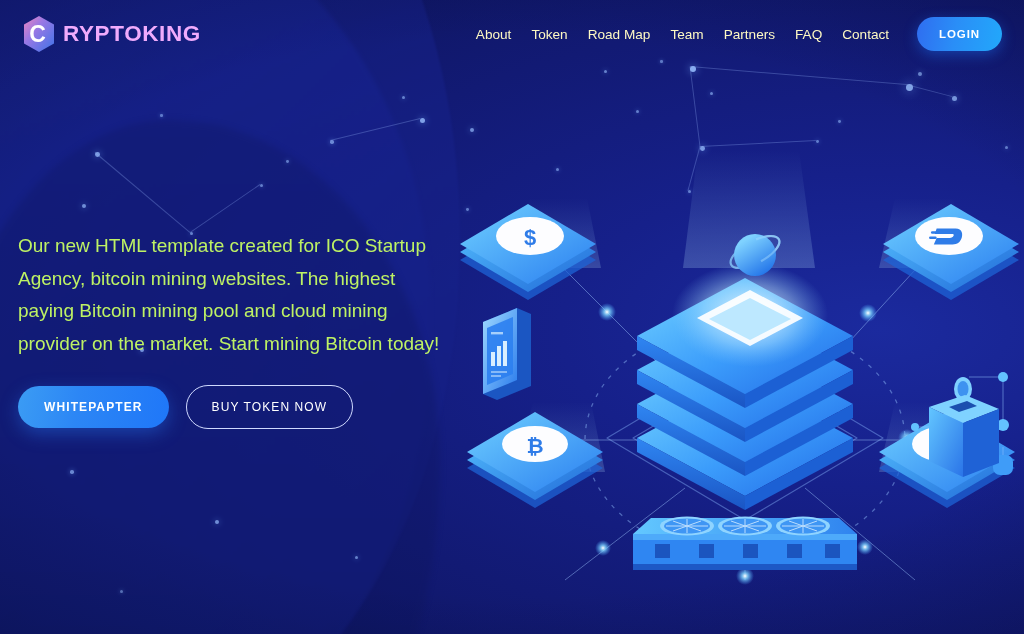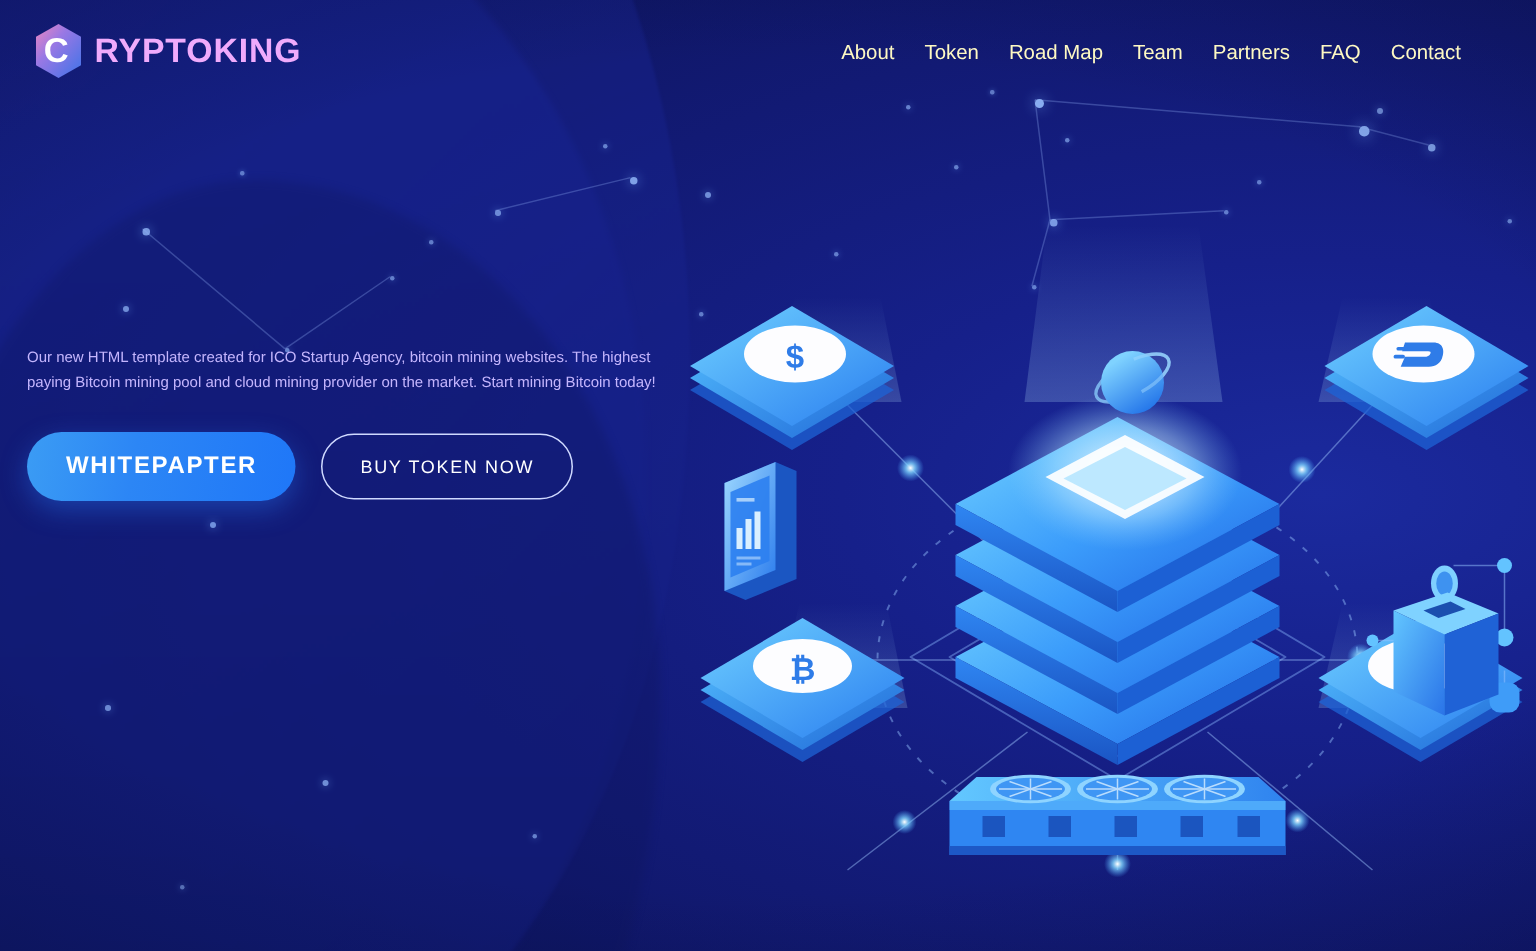--- a/index.html
+++ b/index.html
@@ -50,25 +50,25 @@
   .pill { border:none; border-radius:22px; color:#fff; font-size:11.5px; font-weight:bold;
           letter-spacing:.9px; cursor:pointer; padding:11px 22px;
           font-family:"Liberation Sans", sans-serif;
           background:linear-gradient(100deg,#2f6df0 0%, #2a8ef7 45%, #22a8fb 100%);
           box-shadow:0 4px 14px rgba(28,110,240,.45); }
 
   
   .hero { position:absolute; left:18px; top:230px; width:452px; z-index:30; }
   .hero h1 { font-size:34px; line-height:1.12; font-weight:bold; letter-spacing:-.2px;
              color:#ffffff; margin-bottom:20px; }
-  .hero p  { font-size:10px; line-height:1.72; color:#c4b5fd; font-weight:400;
+  .hero p  { font-size:19px; line-height:1.72; color:#bef264; font-weight:400;
              margin-bottom:24px; width:430px; }
   .cta { display:flex; align-items:center; gap:17px; }
   .btn-fill { border:none; border-radius:24px; padding:14px 26px; cursor:pointer;
-              font-size:16px; font-weight:bold; letter-spacing:1.1px; color:#fff;
+              font-size:12px; font-weight:bold; letter-spacing:1.1px; color:#fff;
               font-family:"Liberation Sans", sans-serif;
               background:linear-gradient(100deg,#3b9cf4 0%, #2c86f5 40%, #1f77f8 100%);
               box-shadow:0 6px 18px rgba(40,120,245,.4); }
   .btn-out { background:transparent; border:1.6px solid #cfd9ff; border-radius:24px;
              padding:14px 25px; cursor:pointer; color:#fff;
              font-size:12px; font-weight:500; letter-spacing:1.1px;
              font-family:"Liberation Sans", sans-serif; }
 
   
   .art { position:absolute; left:455px; top:150px; width:569px; height:440px; z-index:20; }
@@ -147,20 +147,21 @@
       <a href="#">About</a>
       <a href="#">Token</a>
       <a href="#">Road Map</a>
       <a href="#">Team</a>
       <a href="#">Partners</a>
       <a href="#">FAQ</a>
       <a href="#">Contact</a>
     </nav>
 
   <div class="hbtns">
+    <button class="pill">LOGIN</button>
   </div>
 </div>
 
 <div class="hero">
   <p>Our new HTML template created for ICO Startup Agency, bitcoin mining websites. The highest paying Bitcoin mining pool and cloud mining provider on the market. Start mining Bitcoin today!</p>
   <div class="cta">
     <button class="btn-fill">WHITEPAPTER</button>
     <button class="btn-out">BUY TOKEN NOW</button>
   </div>
 </div>

